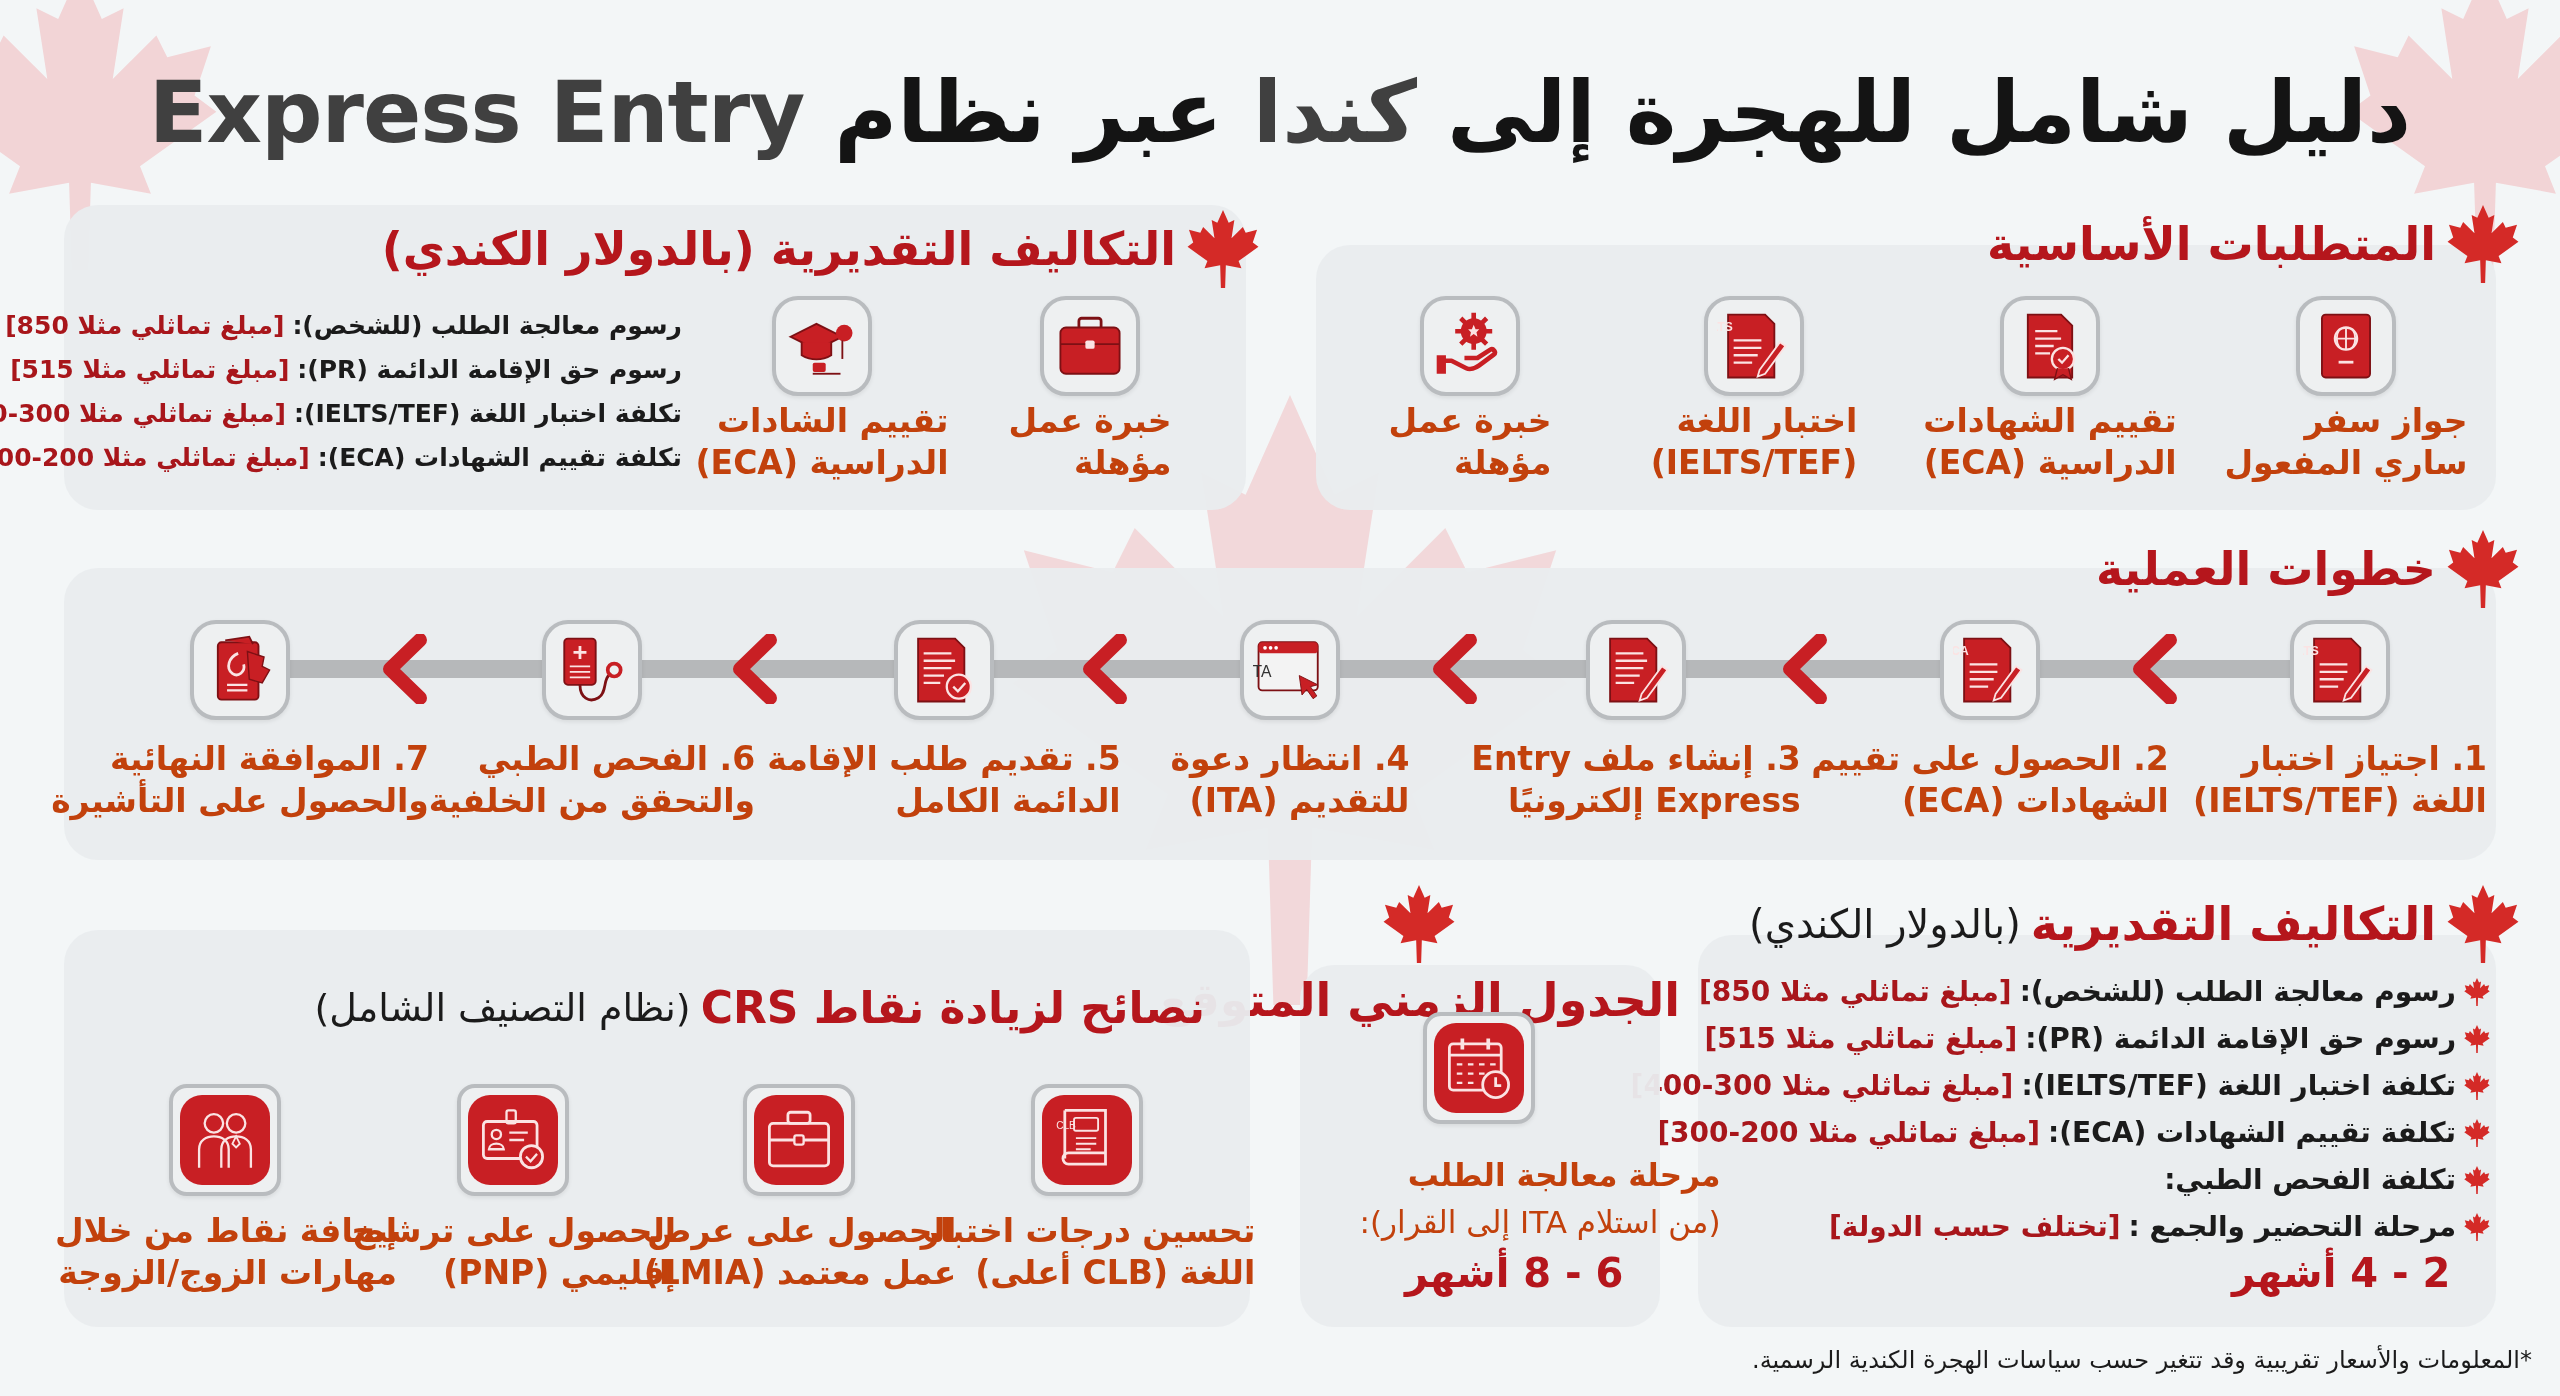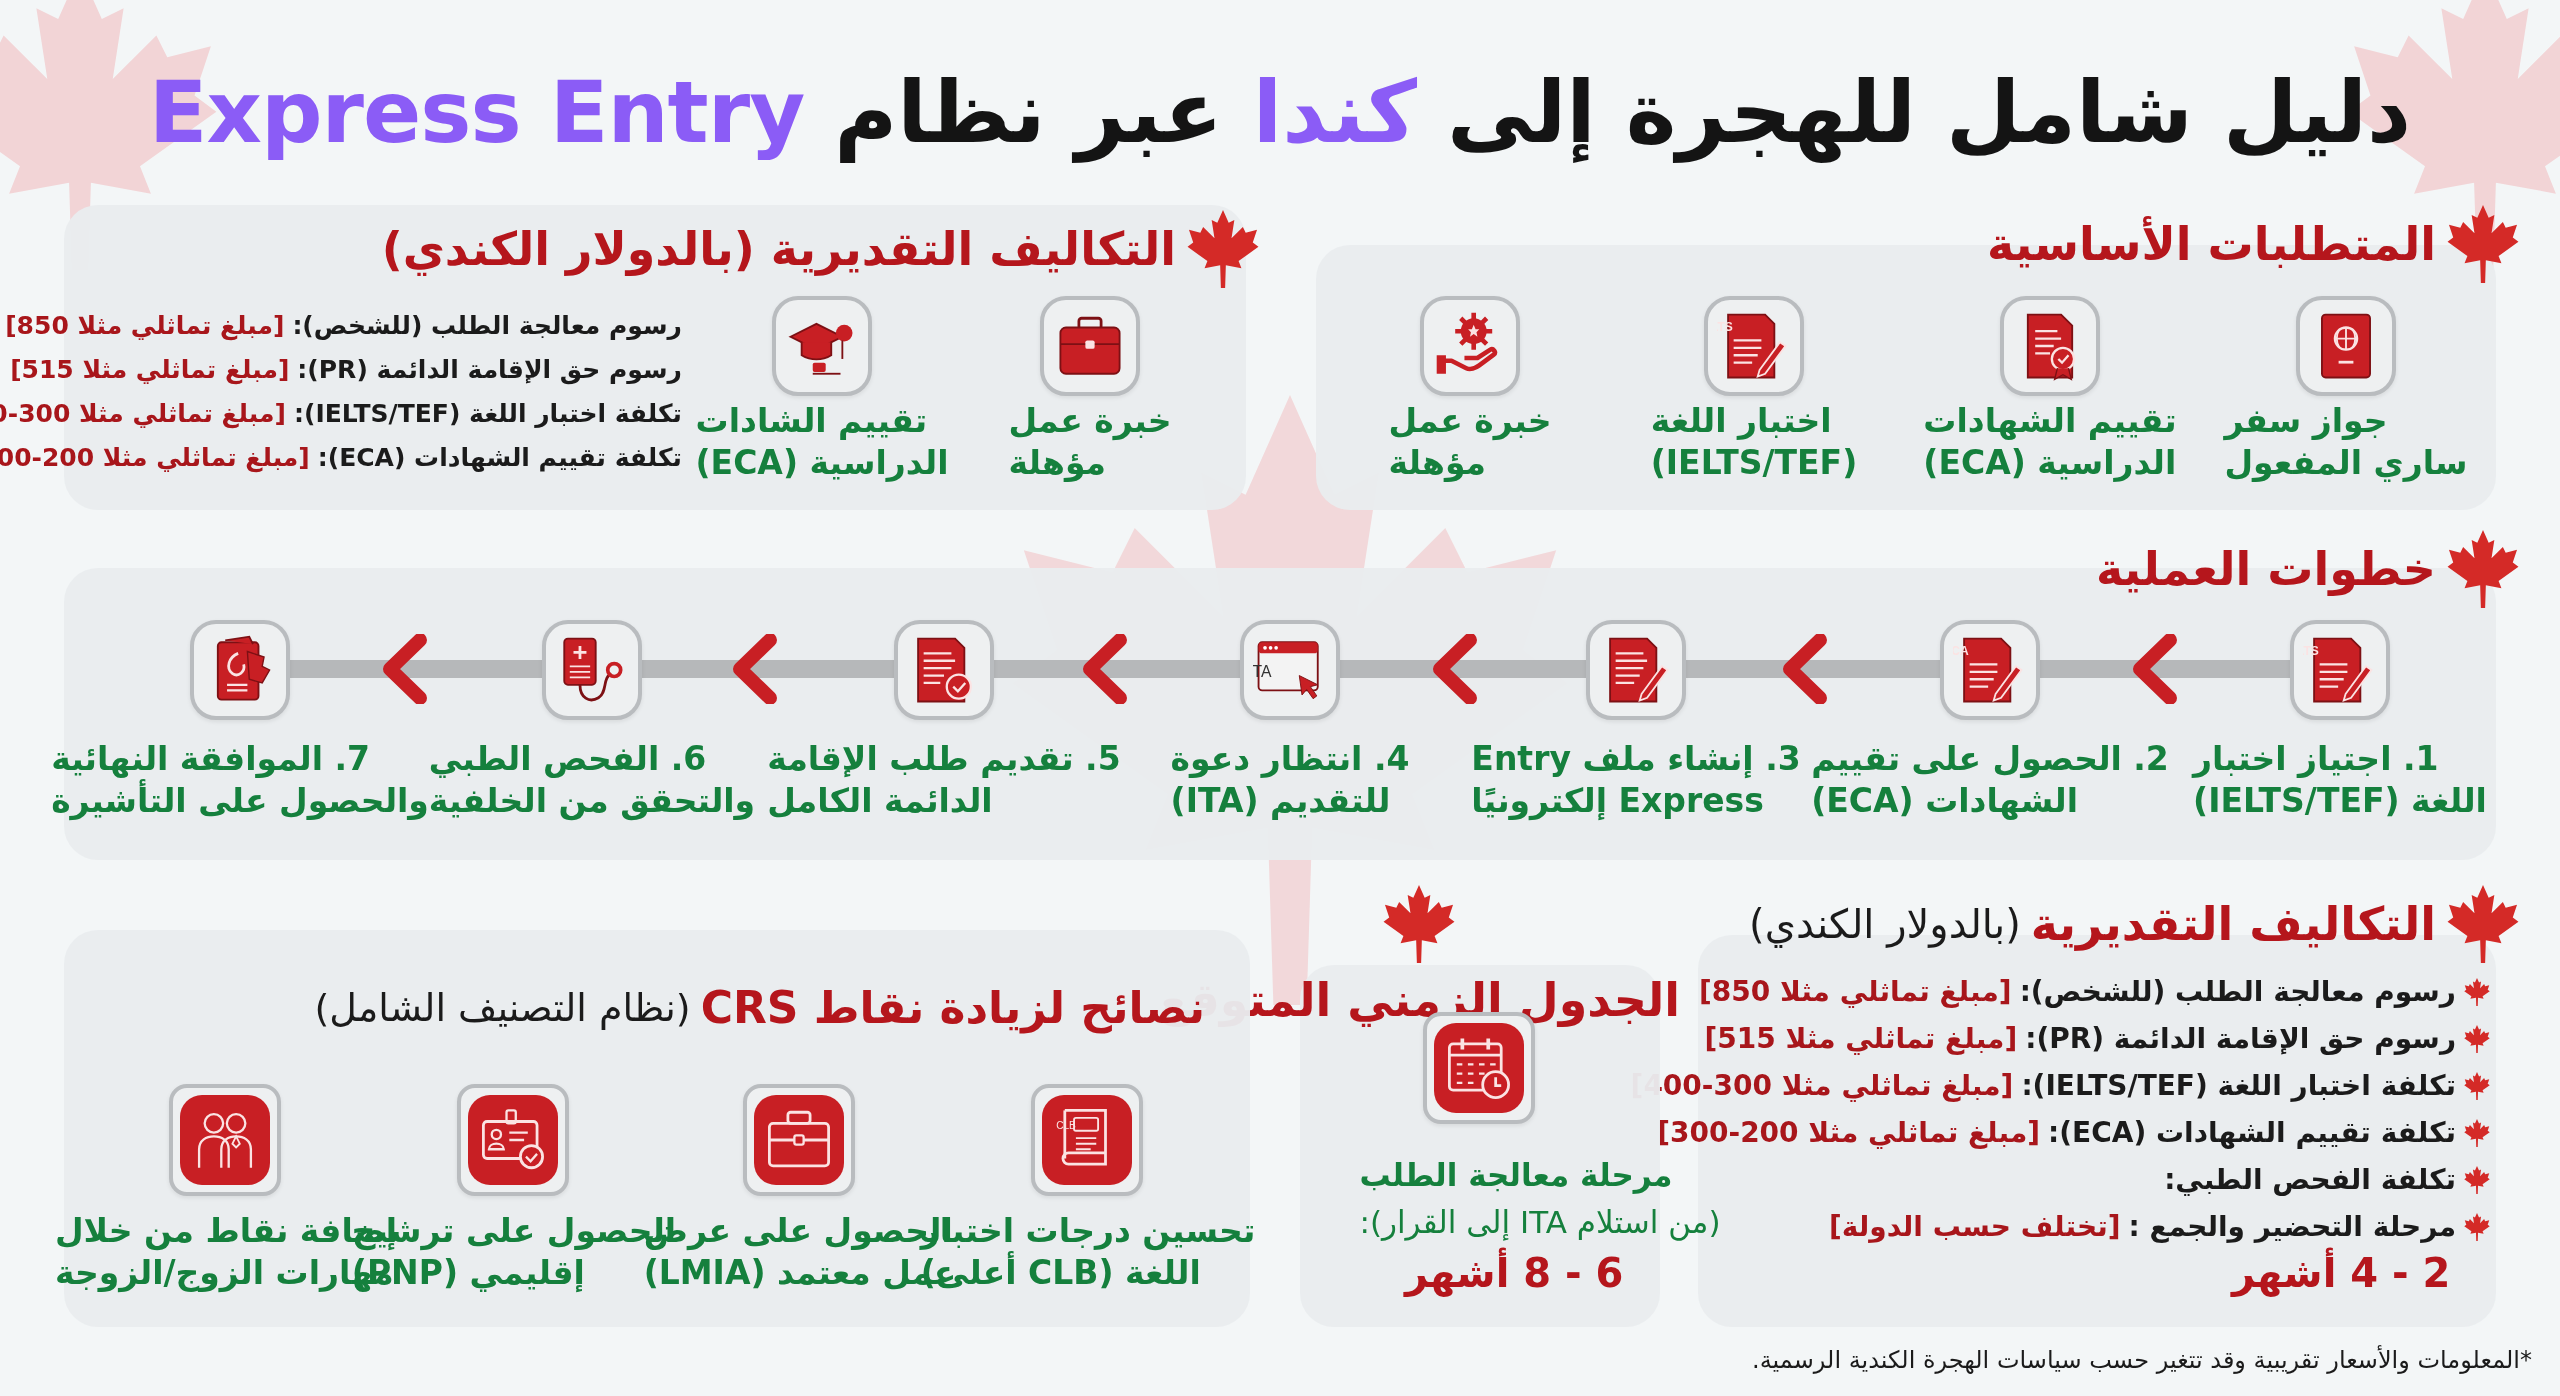--- a/index.html
+++ b/index.html
@@ -9,21 +9,21 @@
     font-family: "DejaVu Sans", "Liberation Sans", sans-serif;
     color: #1b1b1b;
     position: relative;
   }
   .bg-leaf { position: absolute; fill: #f2cfd1; opacity: 0.85; }
   .title {
     position: absolute; left: 0; right: 0; top: 62px;
     text-align: center; font-size: 86px; font-weight: 700;
     letter-spacing: -1px; color: #141414; direction: rtl;
   }
-  .title .red { color: #8b5cf6; margin-top: 20px; }
+  .title .red { color: #404040; margin-top: 20px; }
   .panel {
     position: absolute; background: #e9ecee; border-radius: 34px;
     opacity: 0.96;
   }
   .heading {
     position: absolute; display: flex; align-items: center; gap: 10px;
     font-weight: 700; color: #b5161c; font-size: 46px; direction: rtl;
     white-space: nowrap;
   }
   .heading .sub { color: #1b1b1b; font-weight: 400; font-size: 40px; }
@@ -34,22 +34,22 @@
     display: flex; align-items: center; justify-content: center;
     box-shadow: 0 2px 4px rgba(0,0,0,0.08);
   }
   .icon-card.big { width: 112px; height: 112px; border-radius: 18px; }
   .icon-card.filled .inner {
     width: 86%; height: 86%; border-radius: 22px; background: #c81f24;
     display: flex; align-items: center; justify-content: center;
   }
   .icon-card svg { width: 74px; height: 74px; }
   .label {
-    position: absolute; text-align: left; font-weight: 700; font-size: 33px;
-    line-height: 42px; color: #15803d; direction: rtl; white-space: nowrap;
+    position: absolute; text-align: right; font-weight: 700; font-size: 33px;
+    line-height: 42px; color: #c2410c; direction: rtl; white-space: nowrap;
     transform: translateX(-50%);
   }
   .cost-list { position: absolute; direction: rtl; }
   .cost-list .row { display: flex; align-items: center; gap: 8px; white-space: nowrap; }
   .cost-list .k { color: #1b1b1b; }
   .cost-list .v { color: #a8161b; }
   .track {
     position: absolute; height: 18px; background: #b6b8ba; border-radius: 2px;
   }
   .chev { position: absolute; width: 50px; height: 70px; }

